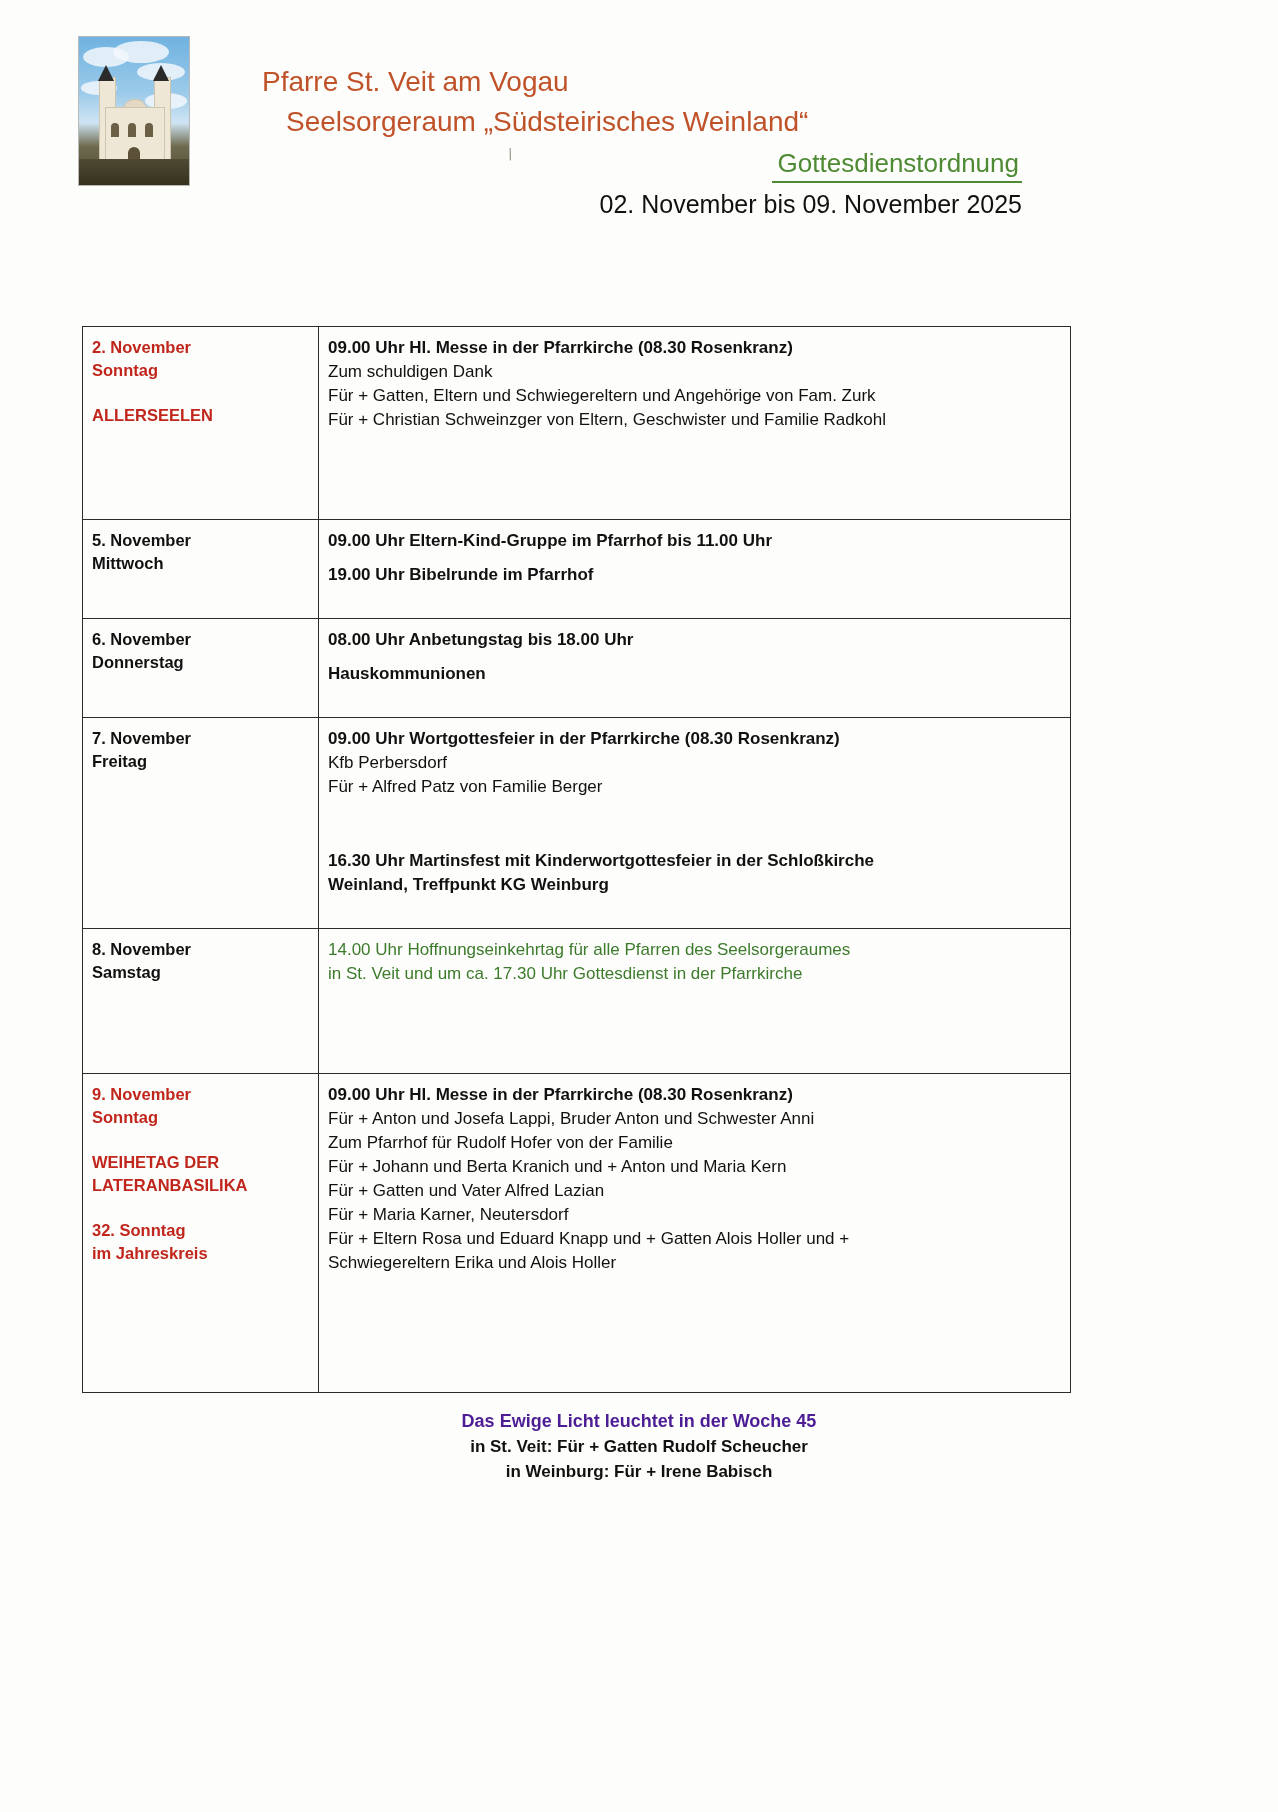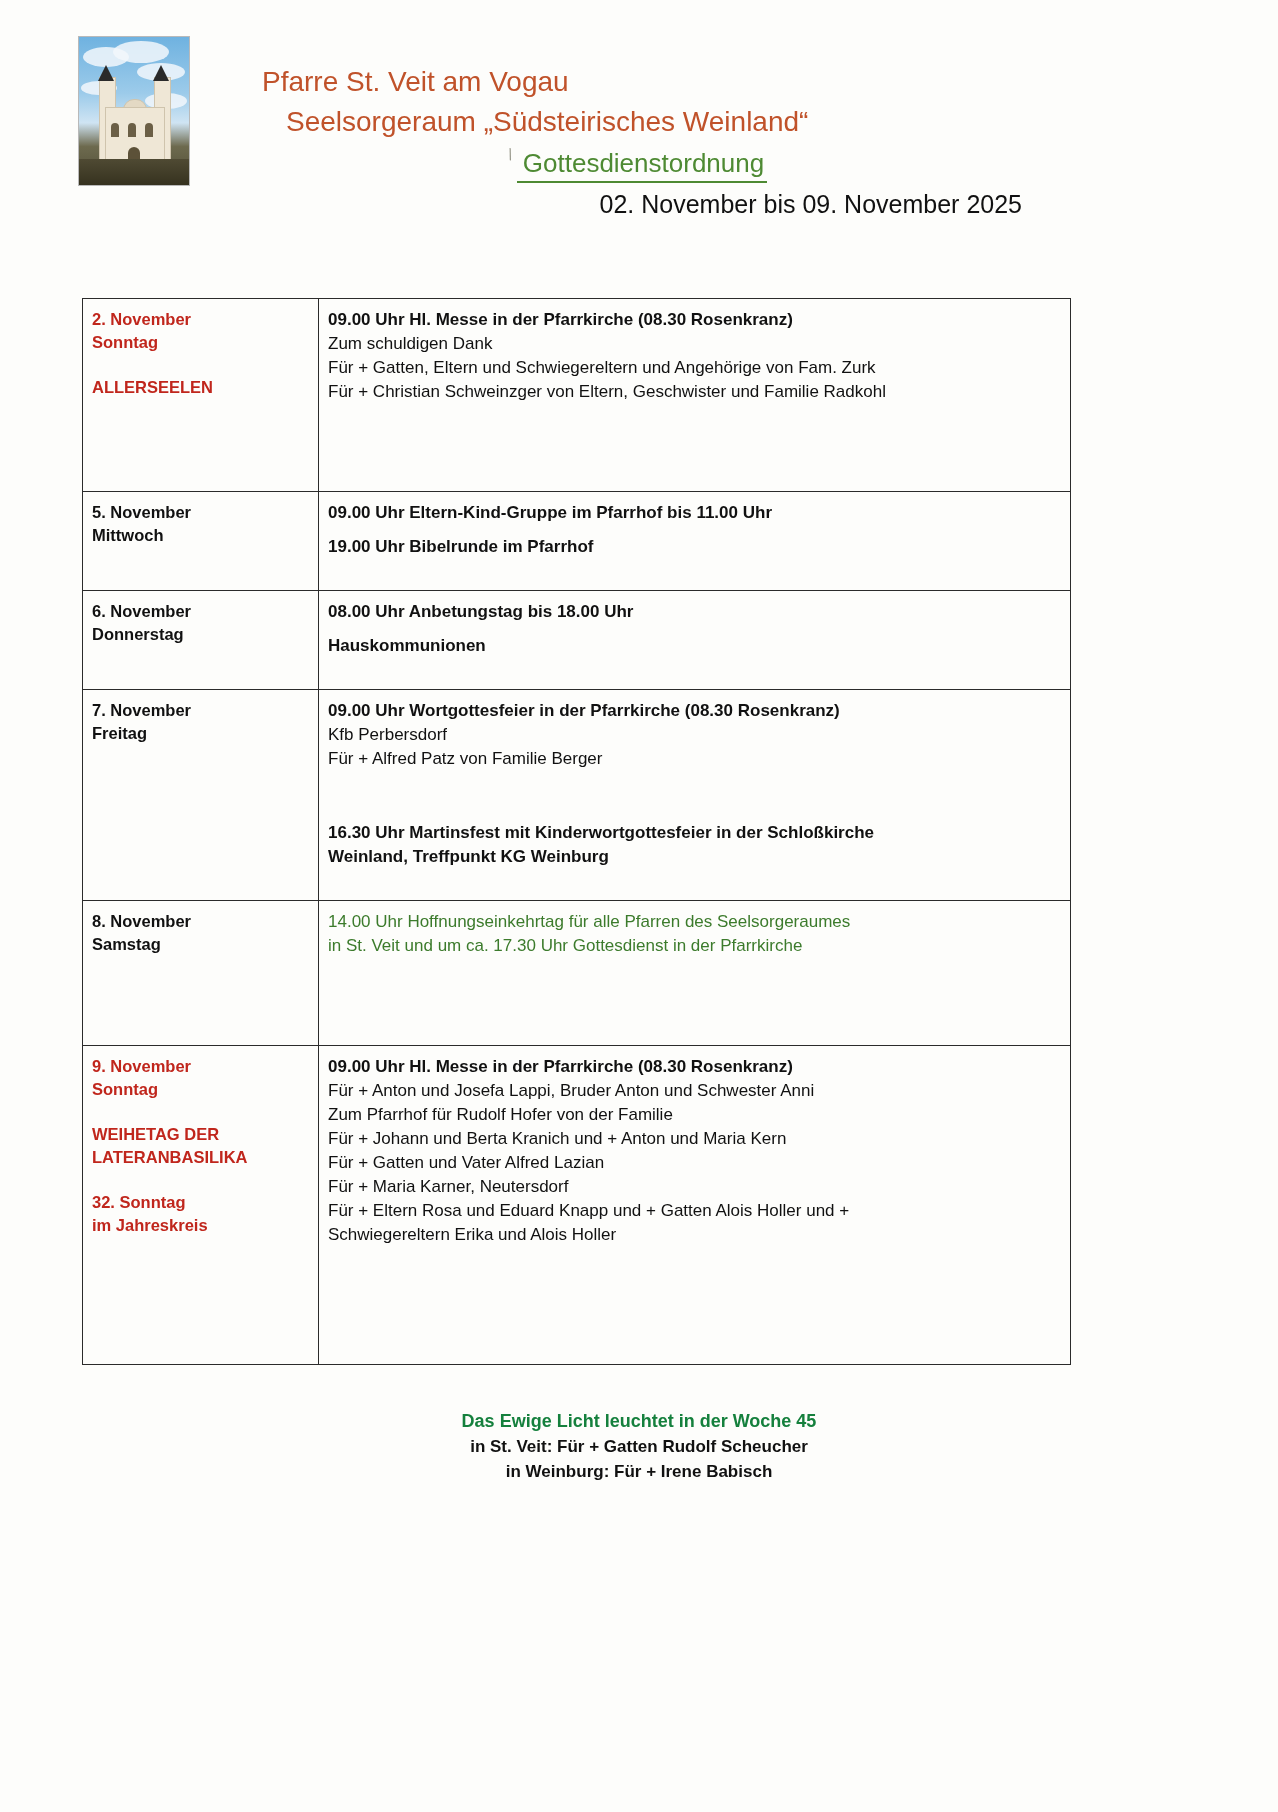--- a/index.html
+++ b/index.html
@@ -136,21 +136,21 @@
     line-height: 40px;
     white-space: nowrap;
   }
   .title-line2 { padding-left: 24px; }
 
   .gdo-line {
     position: absolute;
     left: 262px;
     top: 146px;
     width: 760px;
-    text-align: center;
+    text-align: right;
   }
   .gdo {
     display: inline-block;
     color: #4e8a33;
     font-size: 26px;
     line-height: 34px;
     border-bottom: 2px solid #4e8a33;
     padding: 0 3px 1px 6px;
   }
 
@@ -170,21 +170,21 @@
     top: 146px;
     font-size: 16px;
     color: #9a9a8d;
     transform: rotate(14deg);
   }
 
   
   .sched {
     position: absolute;
     left: 82px;
-    top: 298px;
+    top: 326px;
     width: 988px;
     border-collapse: collapse;
     table-layout: fixed;
   }
   .sched td {
     border: 1px solid #2b2b2b;
     vertical-align: top;
     padding: 9px 0 9px 9px;
   }
   .col-day  { width: 236px; }
@@ -219,21 +219,21 @@
     position: absolute;
     left: 0;
     top: 1408px;
     width: 1278px;
     text-align: center;
   }
   .footer-title {
     font-size: 18px;
     font-weight: bold;
     line-height: 26px;
-    color: #15803d;
+    color: #4c1d95;
   }
   .footer-line {
     font-size: 17px;
     line-height: 25px;
     color: #111111;
     font-weight: bold;
   }
 </style>
 </head>
 <body>

